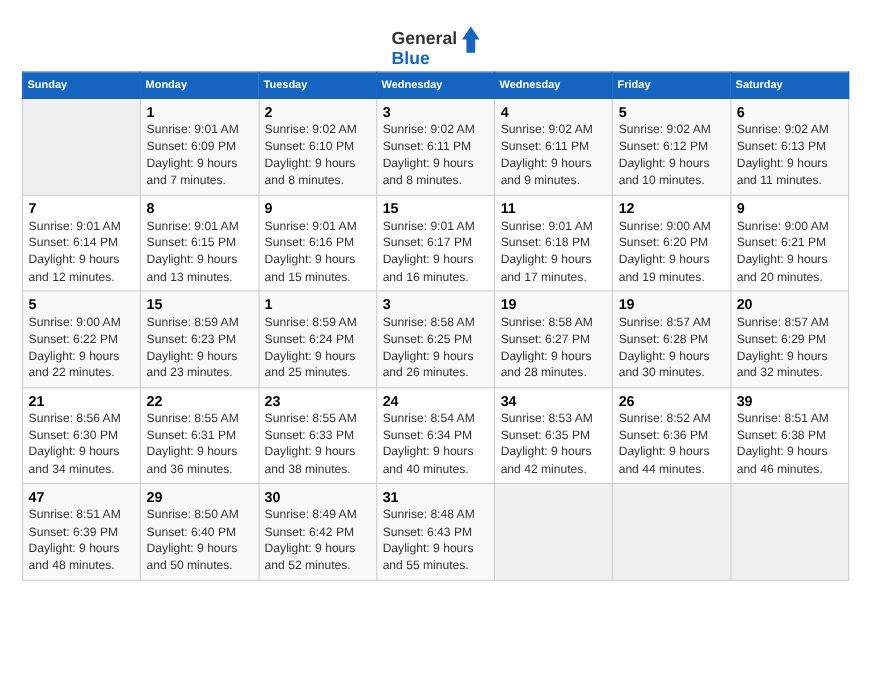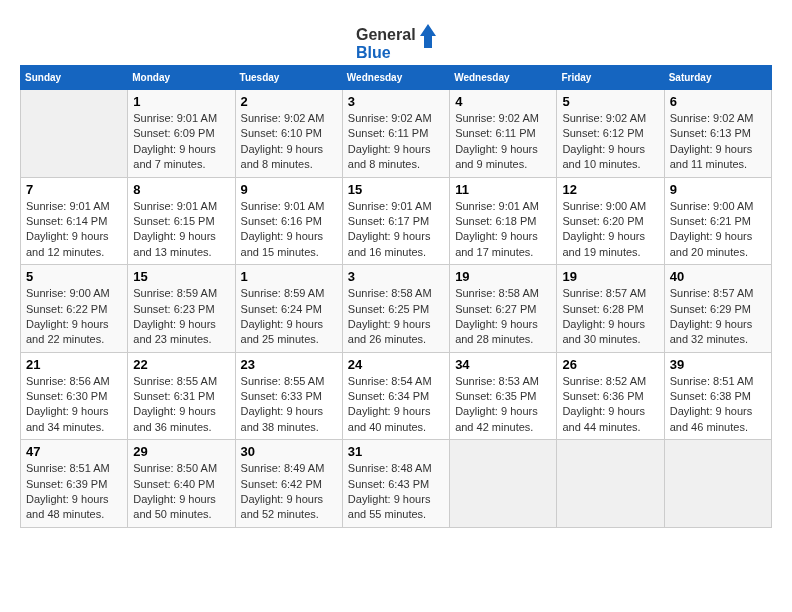--- a/index.html
+++ b/index.html
@@ -182,21 +182,21 @@
         </td>
         <td>
           <span class="day-number">19</span>
           <div class="day-info">Sunrise: 8:58 AM<br>Sunset: 6:27 PM<br>Daylight: 9 hours and 28 minutes.</div>
         </td>
         <td>
           <span class="day-number">19</span>
           <div class="day-info">Sunrise: 8:57 AM<br>Sunset: 6:28 PM<br>Daylight: 9 hours and 30 minutes.</div>
         </td>
         <td>
-          <span class="day-number">40</span>
+          <span class="day-number">20</span>
           <div class="day-info">Sunrise: 8:57 AM<br>Sunset: 6:29 PM<br>Daylight: 9 hours and 32 minutes.</div>
         </td>
       </tr>
       <tr>
         <td>
           <span class="day-number">21</span>
           <div class="day-info">Sunrise: 8:56 AM<br>Sunset: 6:30 PM<br>Daylight: 9 hours and 34 minutes.</div>
         </td>
         <td>
           <span class="day-number">22</span>

